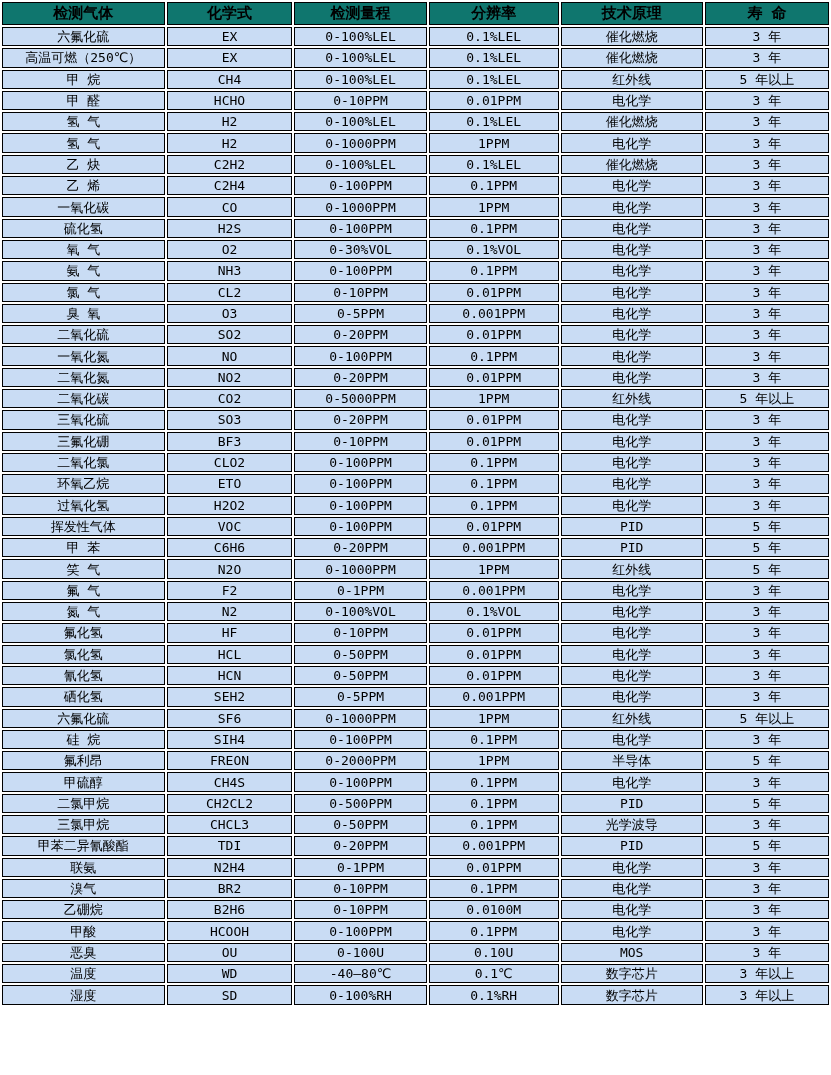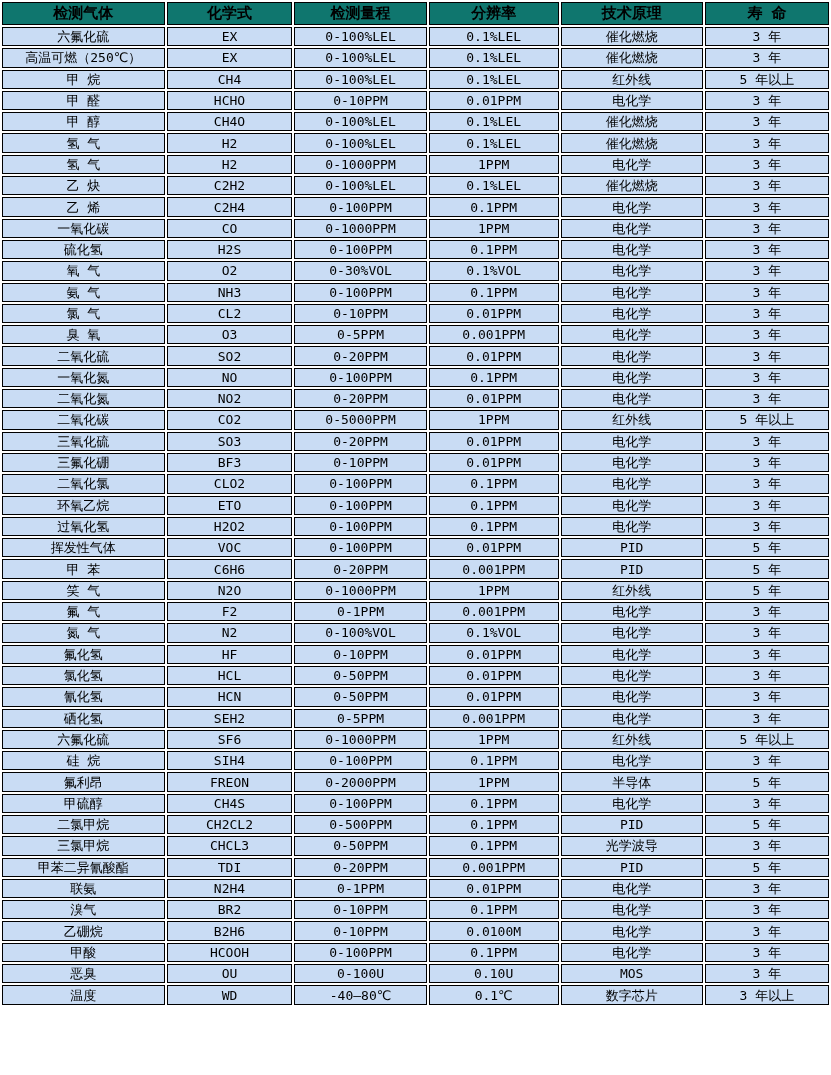--- a/index.html
+++ b/index.html
@@ -98,28 +98,20 @@
       </tr>
       <tr>
         <td>甲 醛</td>
         <td>HCHO</td>
         <td>0-10PPM</td>
         <td>0.01PPM</td>
         <td>电化学</td>
         <td>3 年</td>
       </tr>
       <tr>
-        <td>甲 醇</td>
-        <td>CH4O</td>
-        <td>0-100%LEL</td>
-        <td>0.1%LEL</td>
-        <td>催化燃烧</td>
-        <td>3 年</td>
-      </tr>
-      <tr>
         <td>氢 气</td>
         <td>H2</td>
         <td>0-100%LEL</td>
         <td>0.1%LEL</td>
         <td>催化燃烧</td>
         <td>3 年</td>
       </tr>
       <tr>
         <td>氢 气</td>
         <td>H2</td>
@@ -433,14 +425,22 @@
         <td>3 年</td>
       </tr>
       <tr>
         <td>温度</td>
         <td>WD</td>
         <td>-40—80℃</td>
         <td>0.1℃</td>
         <td>数字芯片</td>
         <td>3 年以上</td>
       </tr>
+      <tr>
+        <td>湿度</td>
+        <td>SD</td>
+        <td>0-100%RH</td>
+        <td>0.1%RH</td>
+        <td>数字芯片</td>
+        <td>3 年以上</td>
+      </tr>
     </tbody>
 </table>
 
 </body></html>

